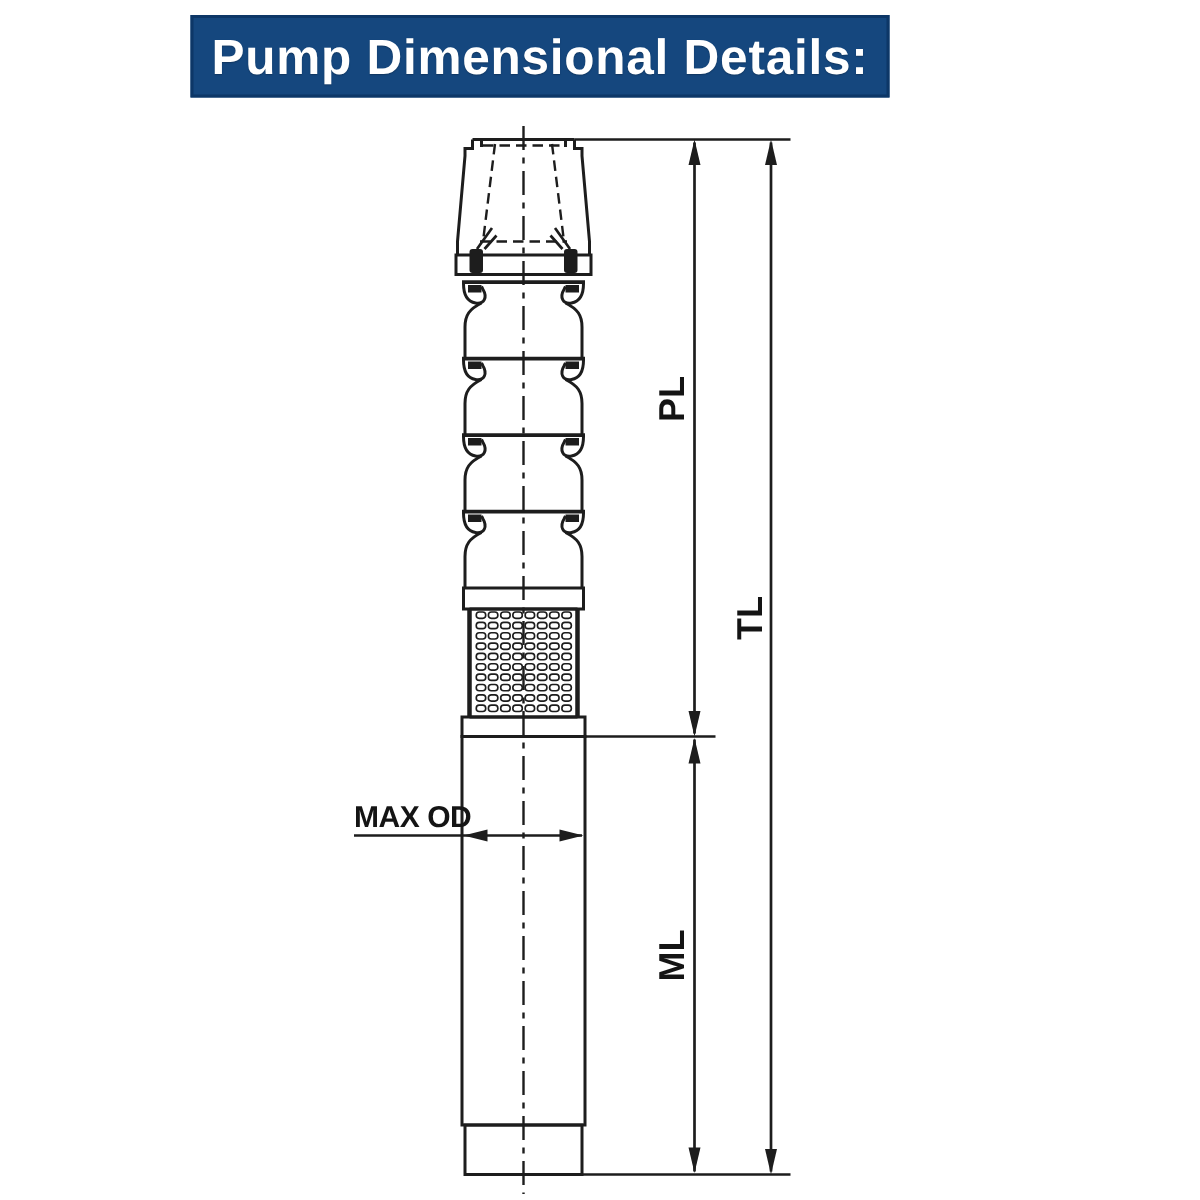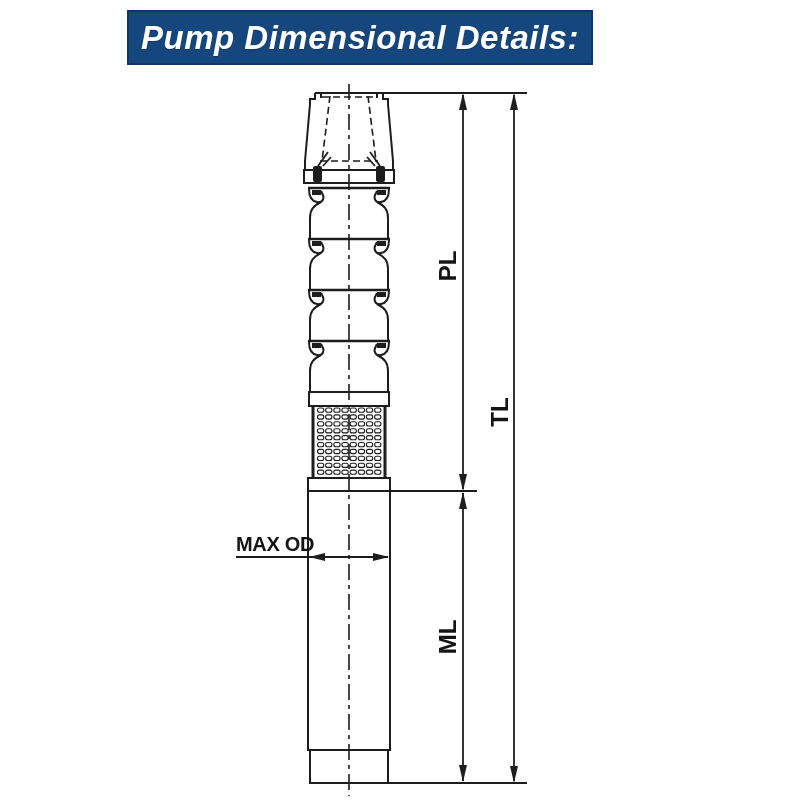--- a/index.html
+++ b/index.html
@@ -13,21 +13,20 @@
     background:var(--header-bg,#15477e);
     border:2px solid var(--header-border,#0d3767);
     box-sizing:border-box;
     display:flex;align-items:center;justify-content:center;
   }
   .banner span{
     color:var(--title-text,#fff);
     font-size:33px;font-weight:bold;letter-spacing:.5px;
     text-shadow:0 1px 1px rgba(0,0,0,.25);
     white-space:nowrap;
-    font-style:italic;
   }
   svg{position:absolute;left:0;top:0;}
   .ln{fill:none;stroke:var(--line,#1d1d1d);stroke-width:2;}
   .ln25{fill:none;stroke:var(--line,#1d1d1d);stroke-width:2.5;}
   .ln3{fill:none;stroke:var(--line,#1d1d1d);stroke-width:3;}
   .thin{fill:none;stroke:var(--line,#1d1d1d);stroke-width:1.8;}
   .dsh{fill:none;stroke:var(--line,#1d1d1d);stroke-width:1.6;stroke-dasharray:7 4;}
   .cl{fill:none;stroke:var(--line,#1d1d1d);stroke-width:1.6;stroke-dasharray:16 5 4 5;}
   .fl{fill:var(--line,#1d1d1d);stroke:none;}
   .slot{fill:#fff;stroke:var(--line,#1d1d1d);stroke-width:1.1;}

